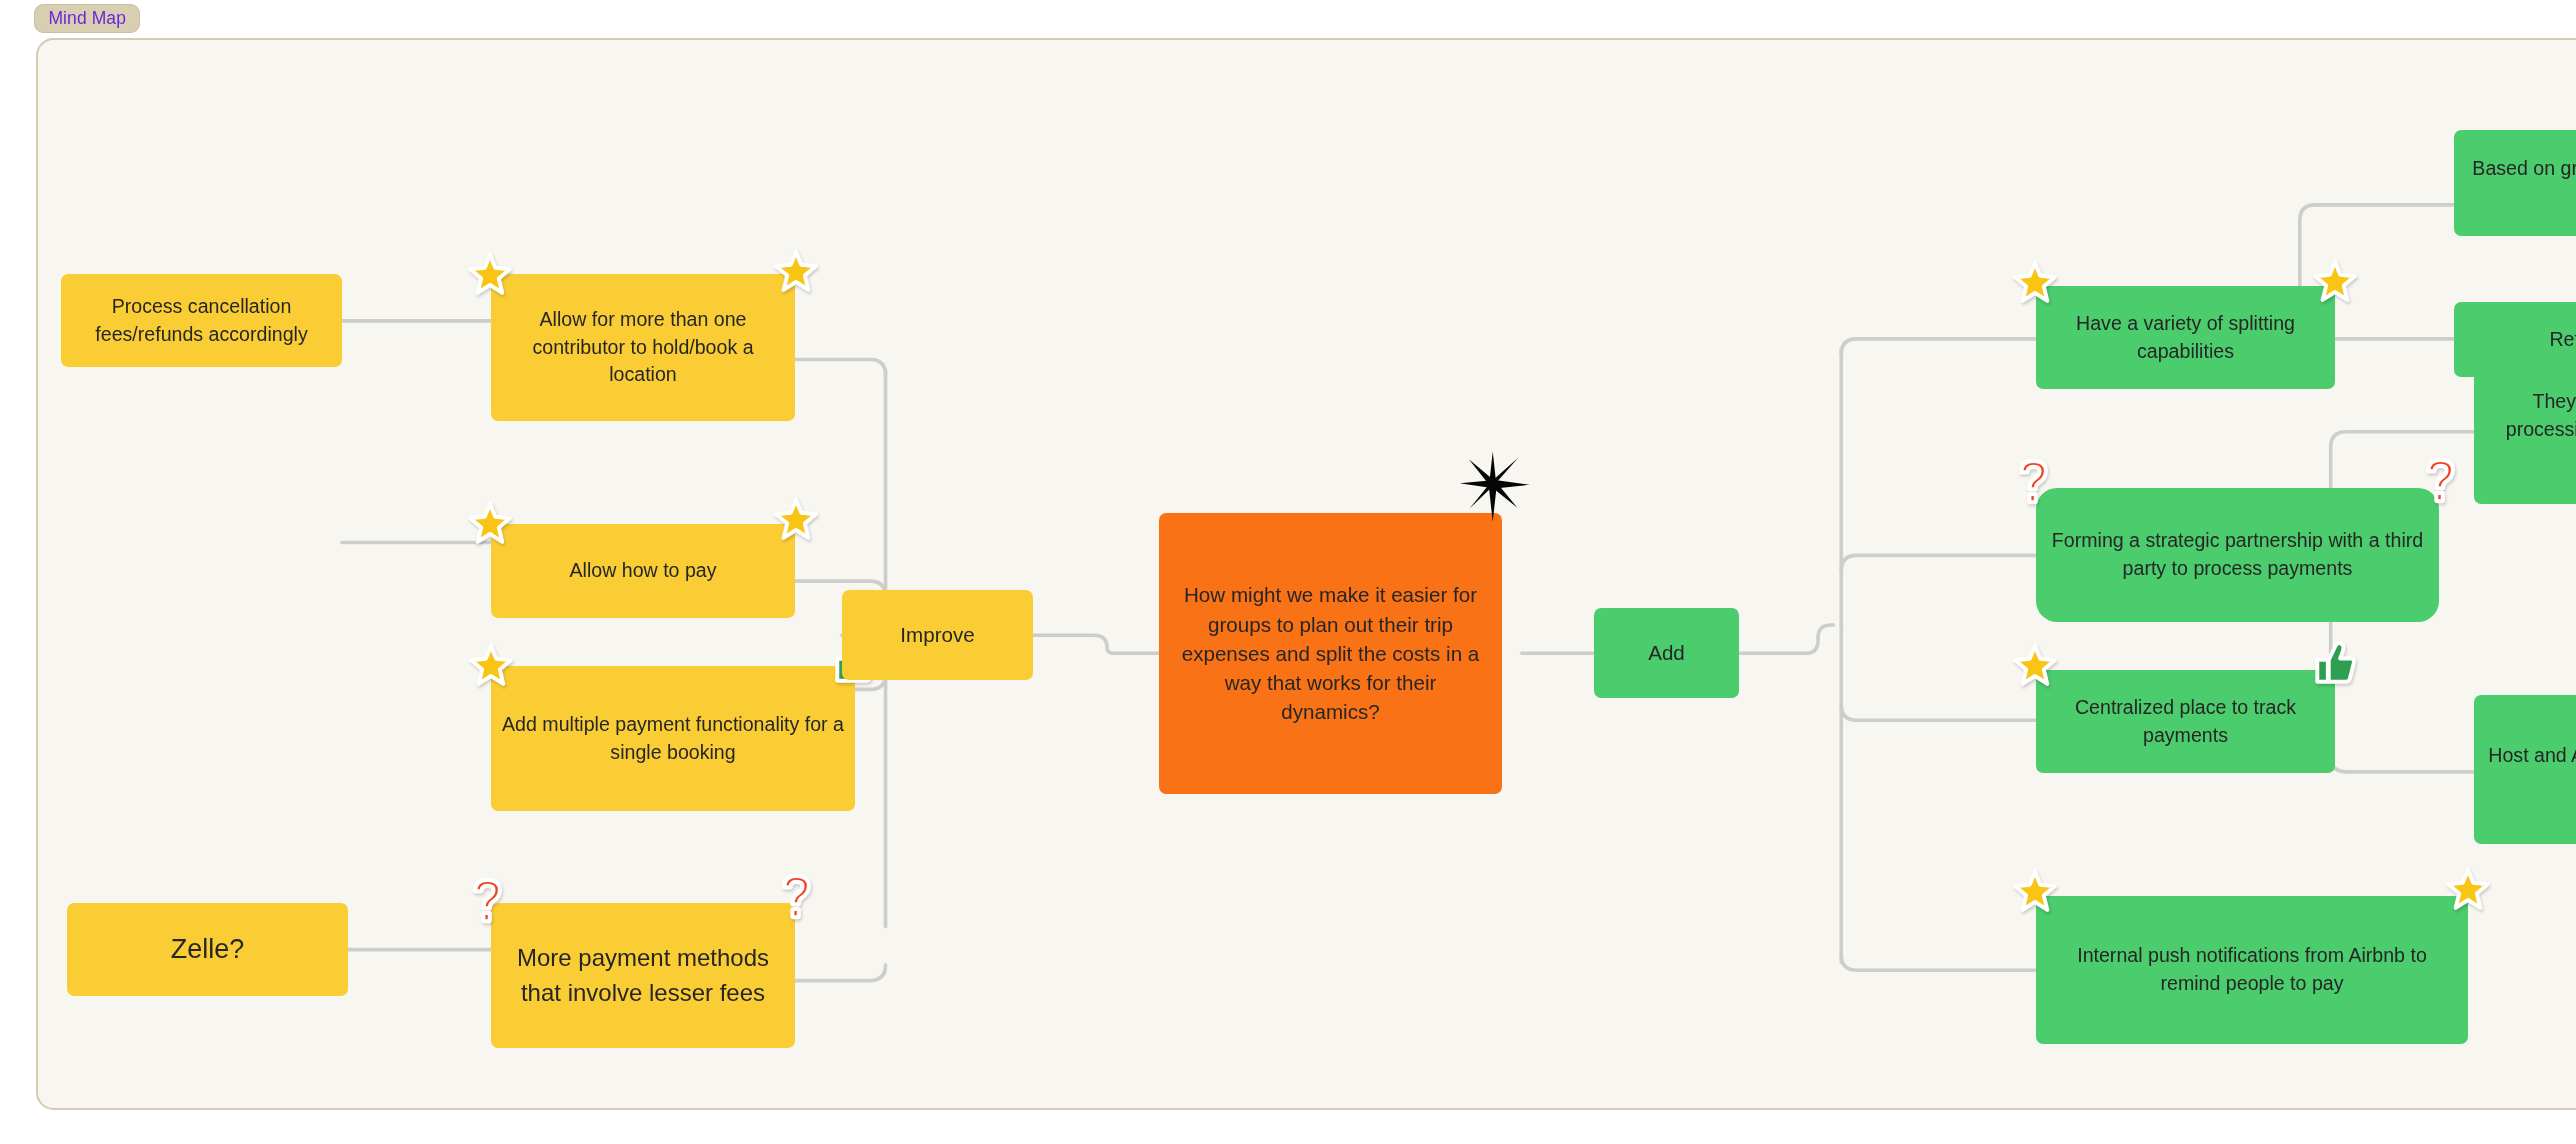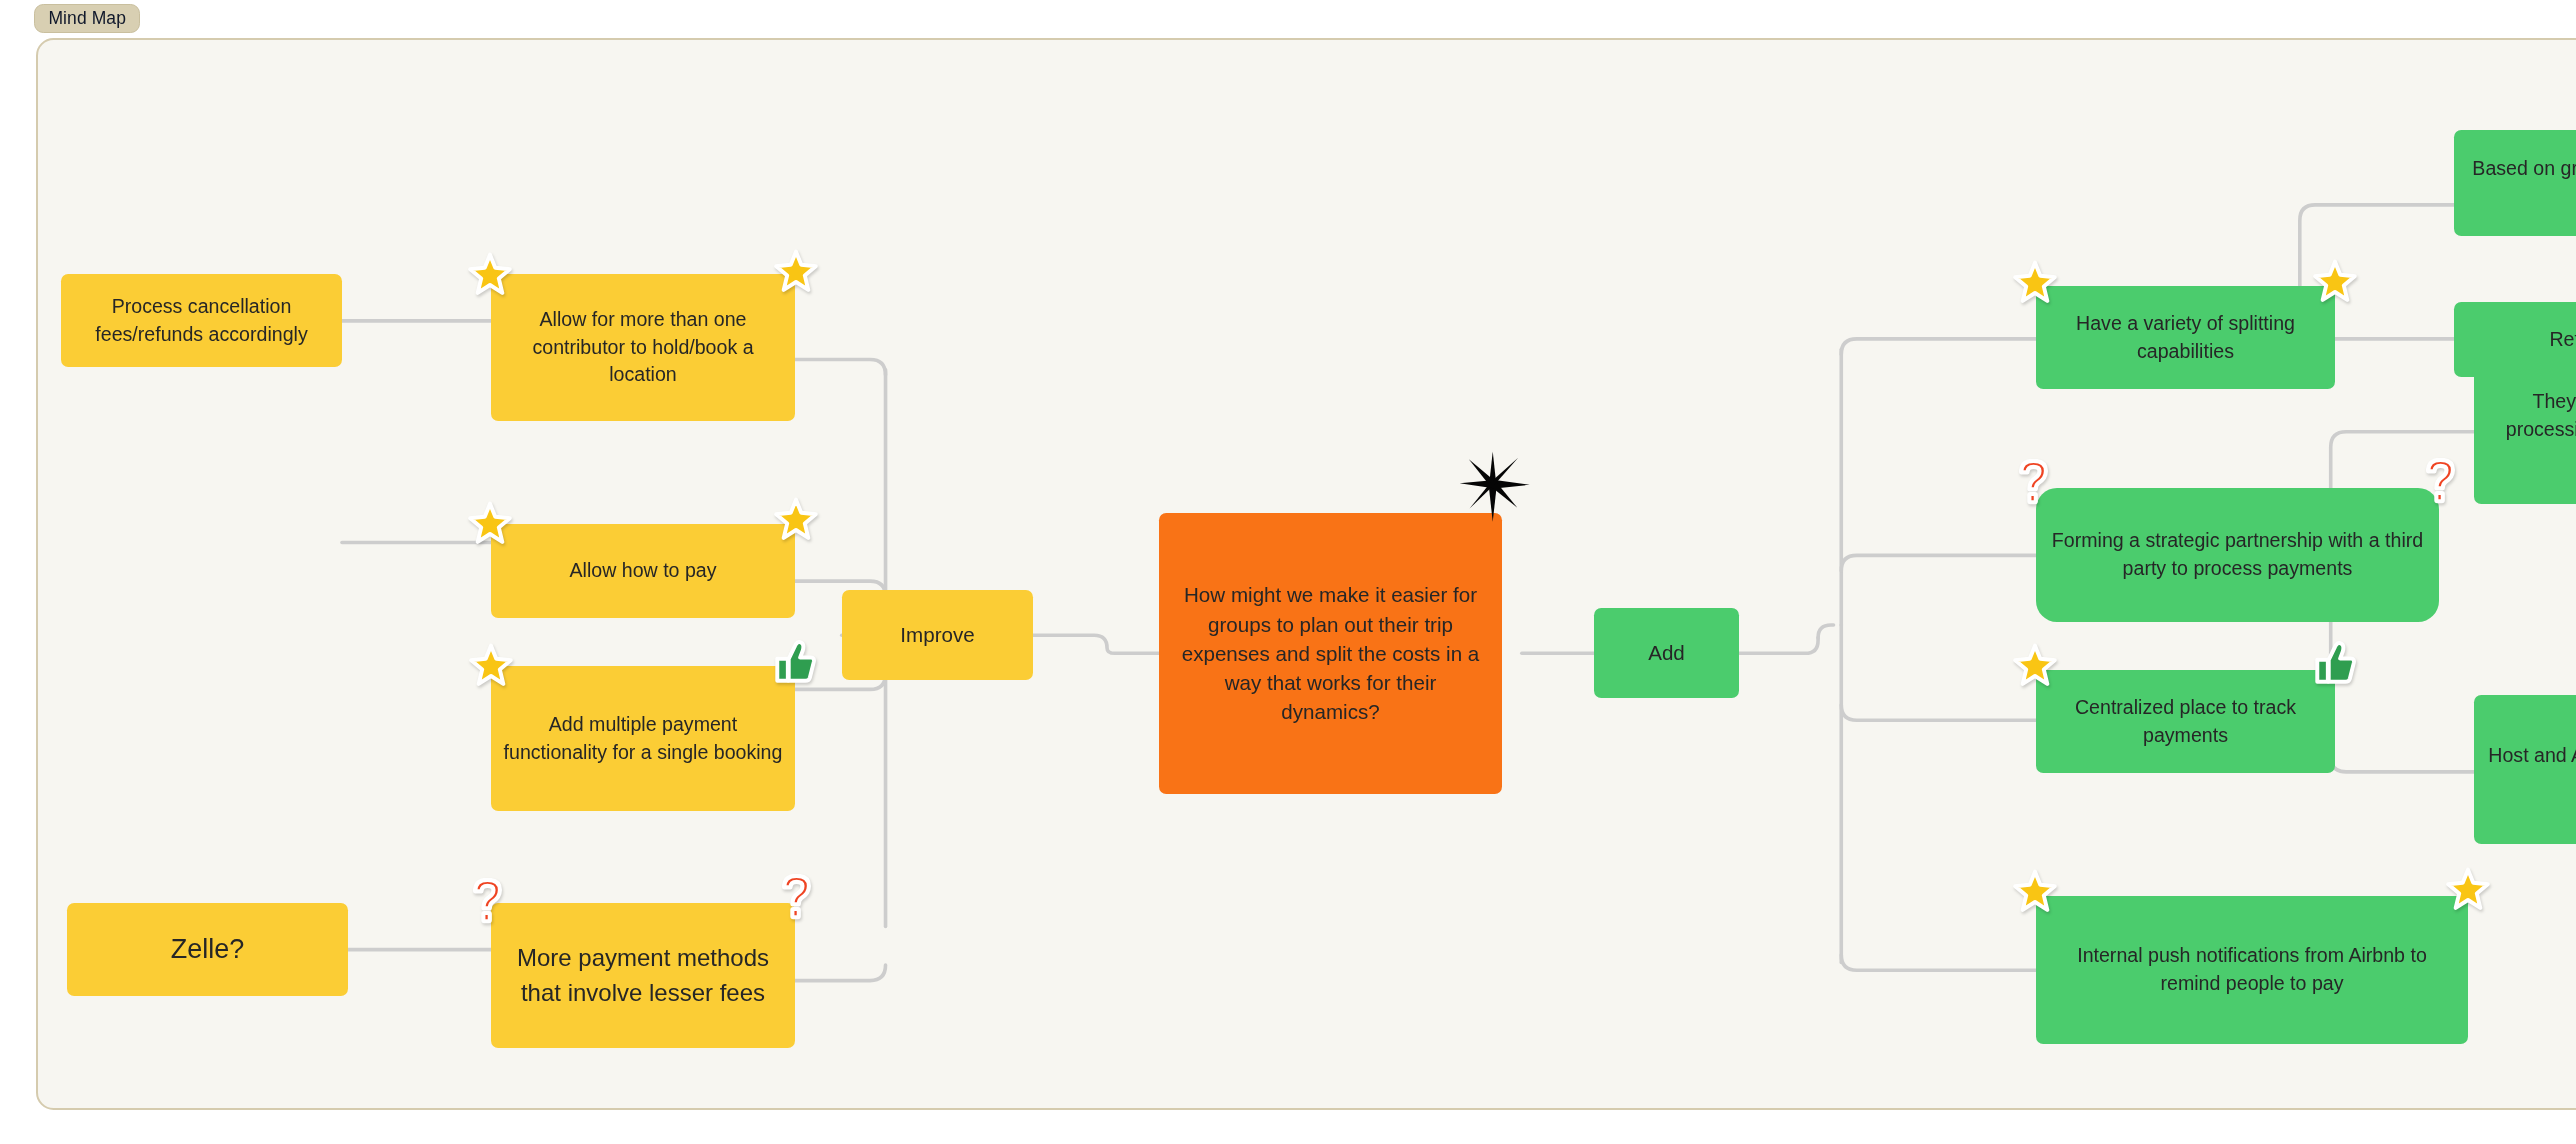--- a/index.html
+++ b/index.html
@@ -4,21 +4,21 @@
 <style>
   html,body{margin:0;padding:0;background:#ffffff;}
   body{font-family:"Liberation Sans",sans-serif;}
 
   #root{position:relative;width:2918px;height:1145px;background:#ffffff;overflow:hidden;}
 
   
   #tab{position:absolute;left:34px;top:4.1px;height:29px;padding:0 13.4px;
        display:flex;align-items:center;justify-content:center;
        background:#d8cfb2;border:1px solid #c9bf9e;border-radius:9.3px;
-       font-size:17.5px;color:#0f172a;letter-spacing:0.1px;z-index:30;box-sizing:border-box;}
+       font-size:17.5px;color:#6d28d9;letter-spacing:0.1px;z-index:30;box-sizing:border-box;}
 
   
   #canvas{position:absolute;left:36px;top:38px;width:2844px;height:1072px;
           background:#f7f6f1;border:2.6px solid #d5cbae;border-radius:17.5px;
           box-sizing:border-box;overflow:hidden;}
 
   #edges{position:absolute;left:0;top:0;width:2844px;height:1072px;}
 
   
   .node{position:absolute;display:flex;align-items:center;justify-content:center;
@@ -123,21 +123,21 @@
             <path d="M50 6 L62 36 L95 39 L70 60 L78 93 L50 75 L22 93 L30 60 L5 39 L38 36 Z" fill="#f9c514" stroke="#ffffff" stroke-width="9" stroke-linejoin="round"></path>
           </svg>
       </span>
       <span class="badge" style="right:-23px;top:-27px;">
         <svg viewBox="0 0 100 100">
             <path d="M50 6 L62 36 L95 39 L70 60 L78 93 L50 75 L22 93 L30 60 L5 39 L38 36 Z" fill="#f9c514" stroke="#ffffff" stroke-width="9" stroke-linejoin="round"></path>
           </svg>
       </span>
     </div>
 
-    <div class="node yellow" style="left:453px;top:626px;width:304px;height:145px;font-size:19.6px;">
+    <div class="node yellow" style="left:453px;top:626px;width:364px;height:145px;font-size:19.6px;">
       <span>Add multiple payment functionality for a single booking</span>
       <span class="badge" style="left:-21.6px;top:-23px;">
         <svg viewBox="0 0 100 100">
             <path d="M50 6 L62 36 L95 39 L70 60 L78 93 L50 75 L22 93 L30 60 L5 39 L38 36 Z" fill="#f9c514" stroke="#ffffff" stroke-width="9" stroke-linejoin="round"></path>
           </svg>
       </span>
       <span class="badge" style="right:-20.6px;top:-27px;">
         <svg viewBox="0 0 100 100">
           <path d="M38 95 L38 45 L52 16 Q57 4 66 8 Q74 12 70 26 L64 42 L88 42 Q97 42 95 52 L86 88 Q84 95 76 95 Z" fill="#2f9e50" stroke="#ffffff" stroke-width="9" stroke-linejoin="round"></path>
           <path d="M12 45 L36 45 L36 95 L12 95 Z" fill="#2f9e50" stroke="#ffffff" stroke-width="9" stroke-linejoin="round"></path>

